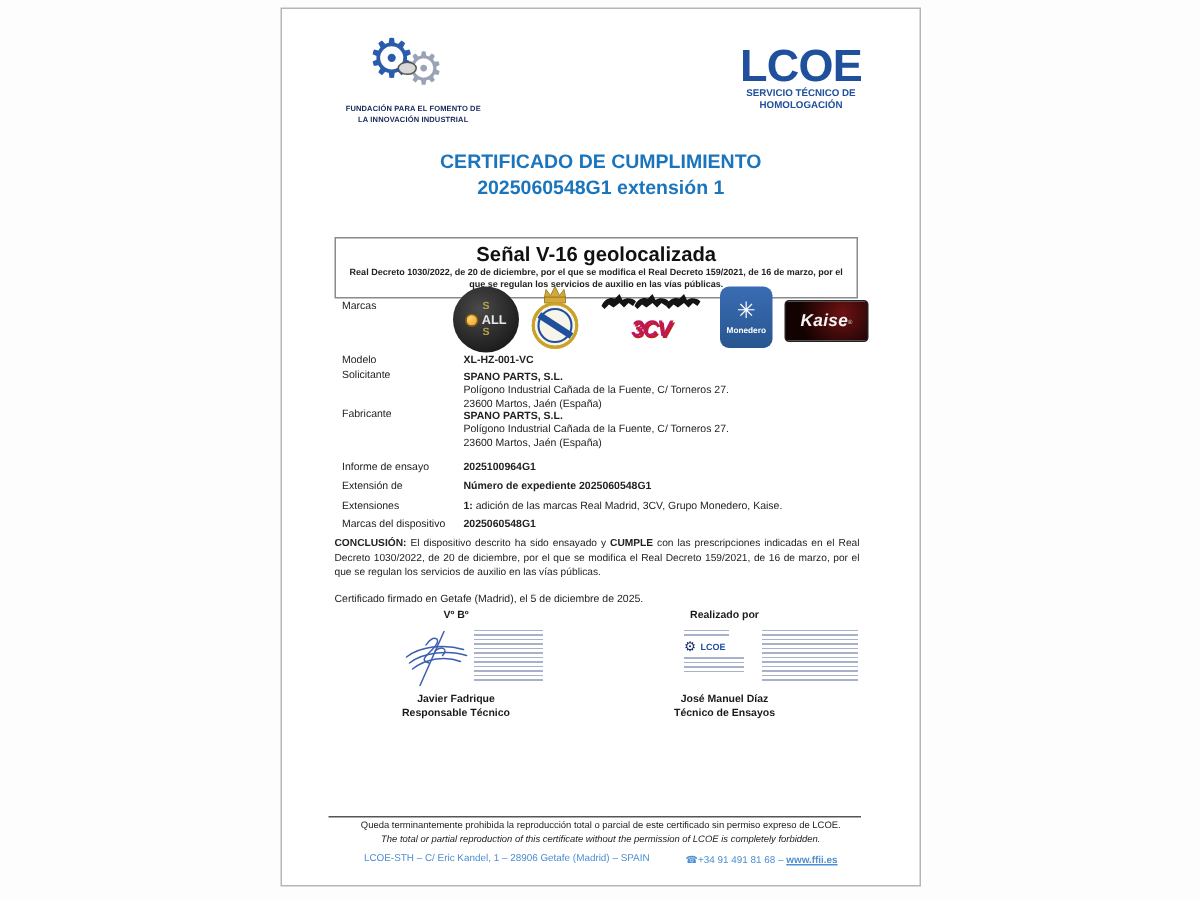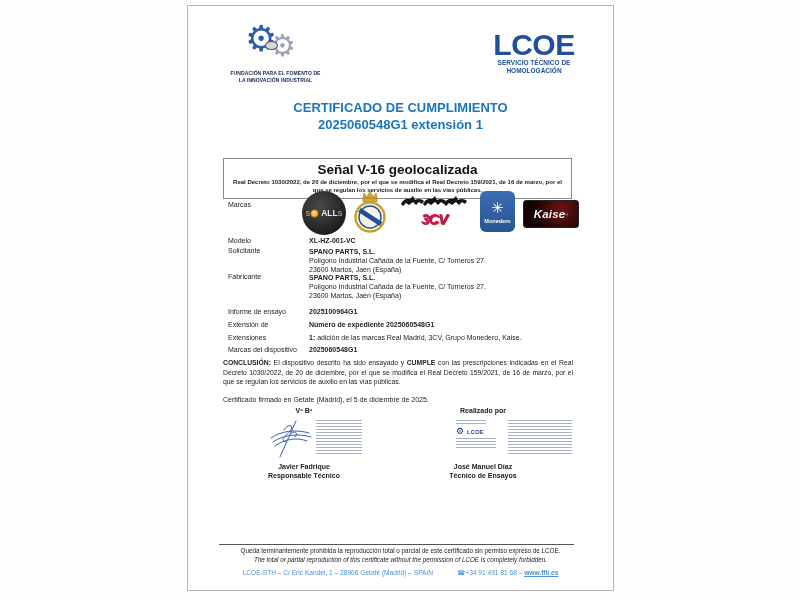--- a/index.html
+++ b/index.html
@@ -33,21 +33,21 @@
   
   .flabel { position:absolute; left:40px; font-size:7px; color:#222; }
   .fvalue { position:absolute; left:121px; font-size:7px; color:#222; }
   .bold { font-weight:bold; }
   .addr  { line-height:9px; }
 
   
   .brands { position:absolute; left:112px; top:183px; height:48px; }
   .sosall { position:absolute; left:2px; top:2px; width:44px; height:44px; border-radius:50%;
             background:radial-gradient(circle at 40% 35%, #4a4a4a, #1c1c1c 75%);
-            display:flex; flex-direction:row; align-items:center; justify-content:center;
+            display:flex; flex-direction:column; align-items:center; justify-content:center;
             color:#b7a34b; font-weight:bold; }
   .sos-s { font-size:7px; line-height:7px; }
   .sos-mid { display:flex; align-items:center; gap:2px; }
   .sos-dot { width:9px; height:9px; border-radius:50%; background:radial-gradient(circle at 35% 35%, #ffd27a, #ef9b1d); border:1px solid #7a5a10; }
   .sos-all { color:#e8e8e8; font-size:8.5px; font-weight:bold; }
   .rmadrid { position:absolute; left:53px; top:0px; }
   .cv3 { position:absolute; left:96px; top:4px; width:76px; text-align:center; }
   .cv3-text { font-size:15px; font-weight:bold; font-style:italic; color:#be185d;
               letter-spacing:-1px; line-height:14px; text-shadow:1px 1px 0 #c22020; }
   .monedero { position:absolute; left:180px; top:2px; width:35px; height:41px; border-radius:6px;

